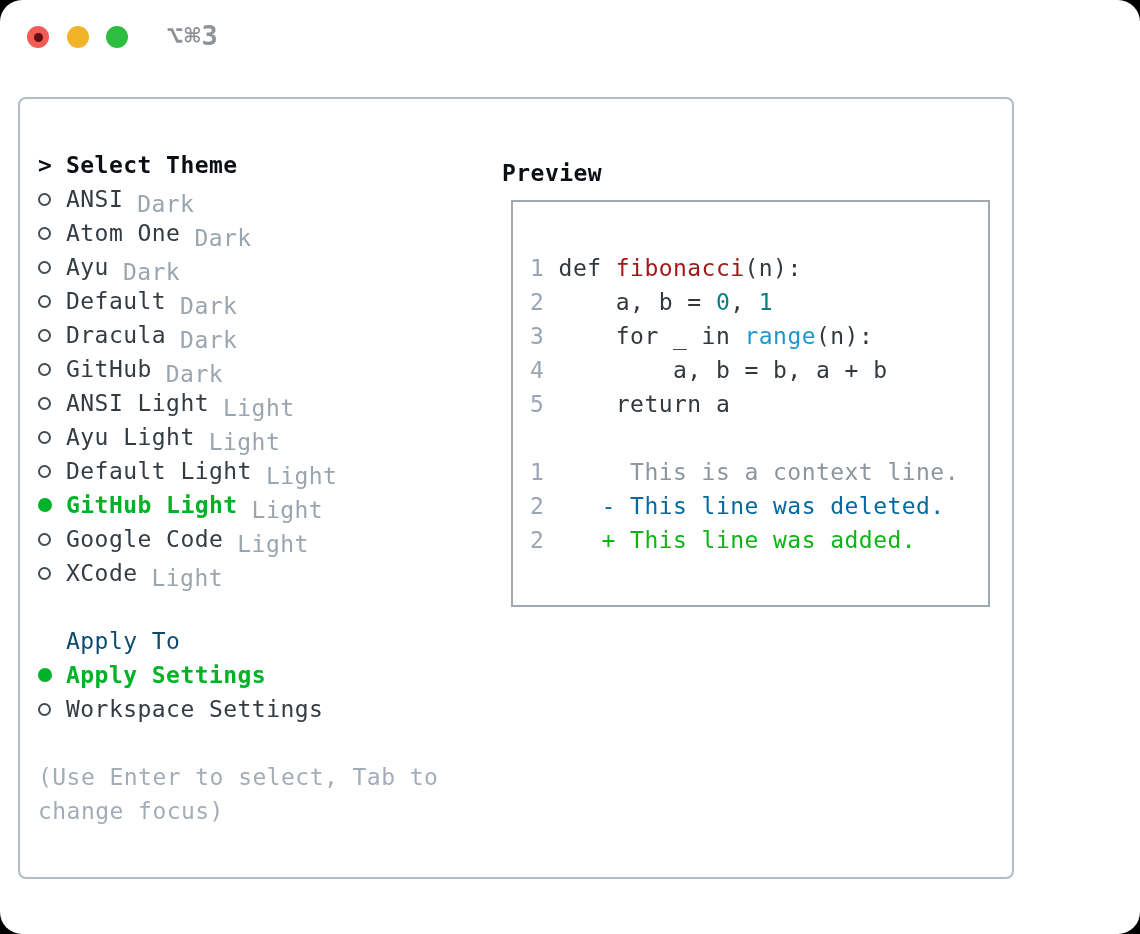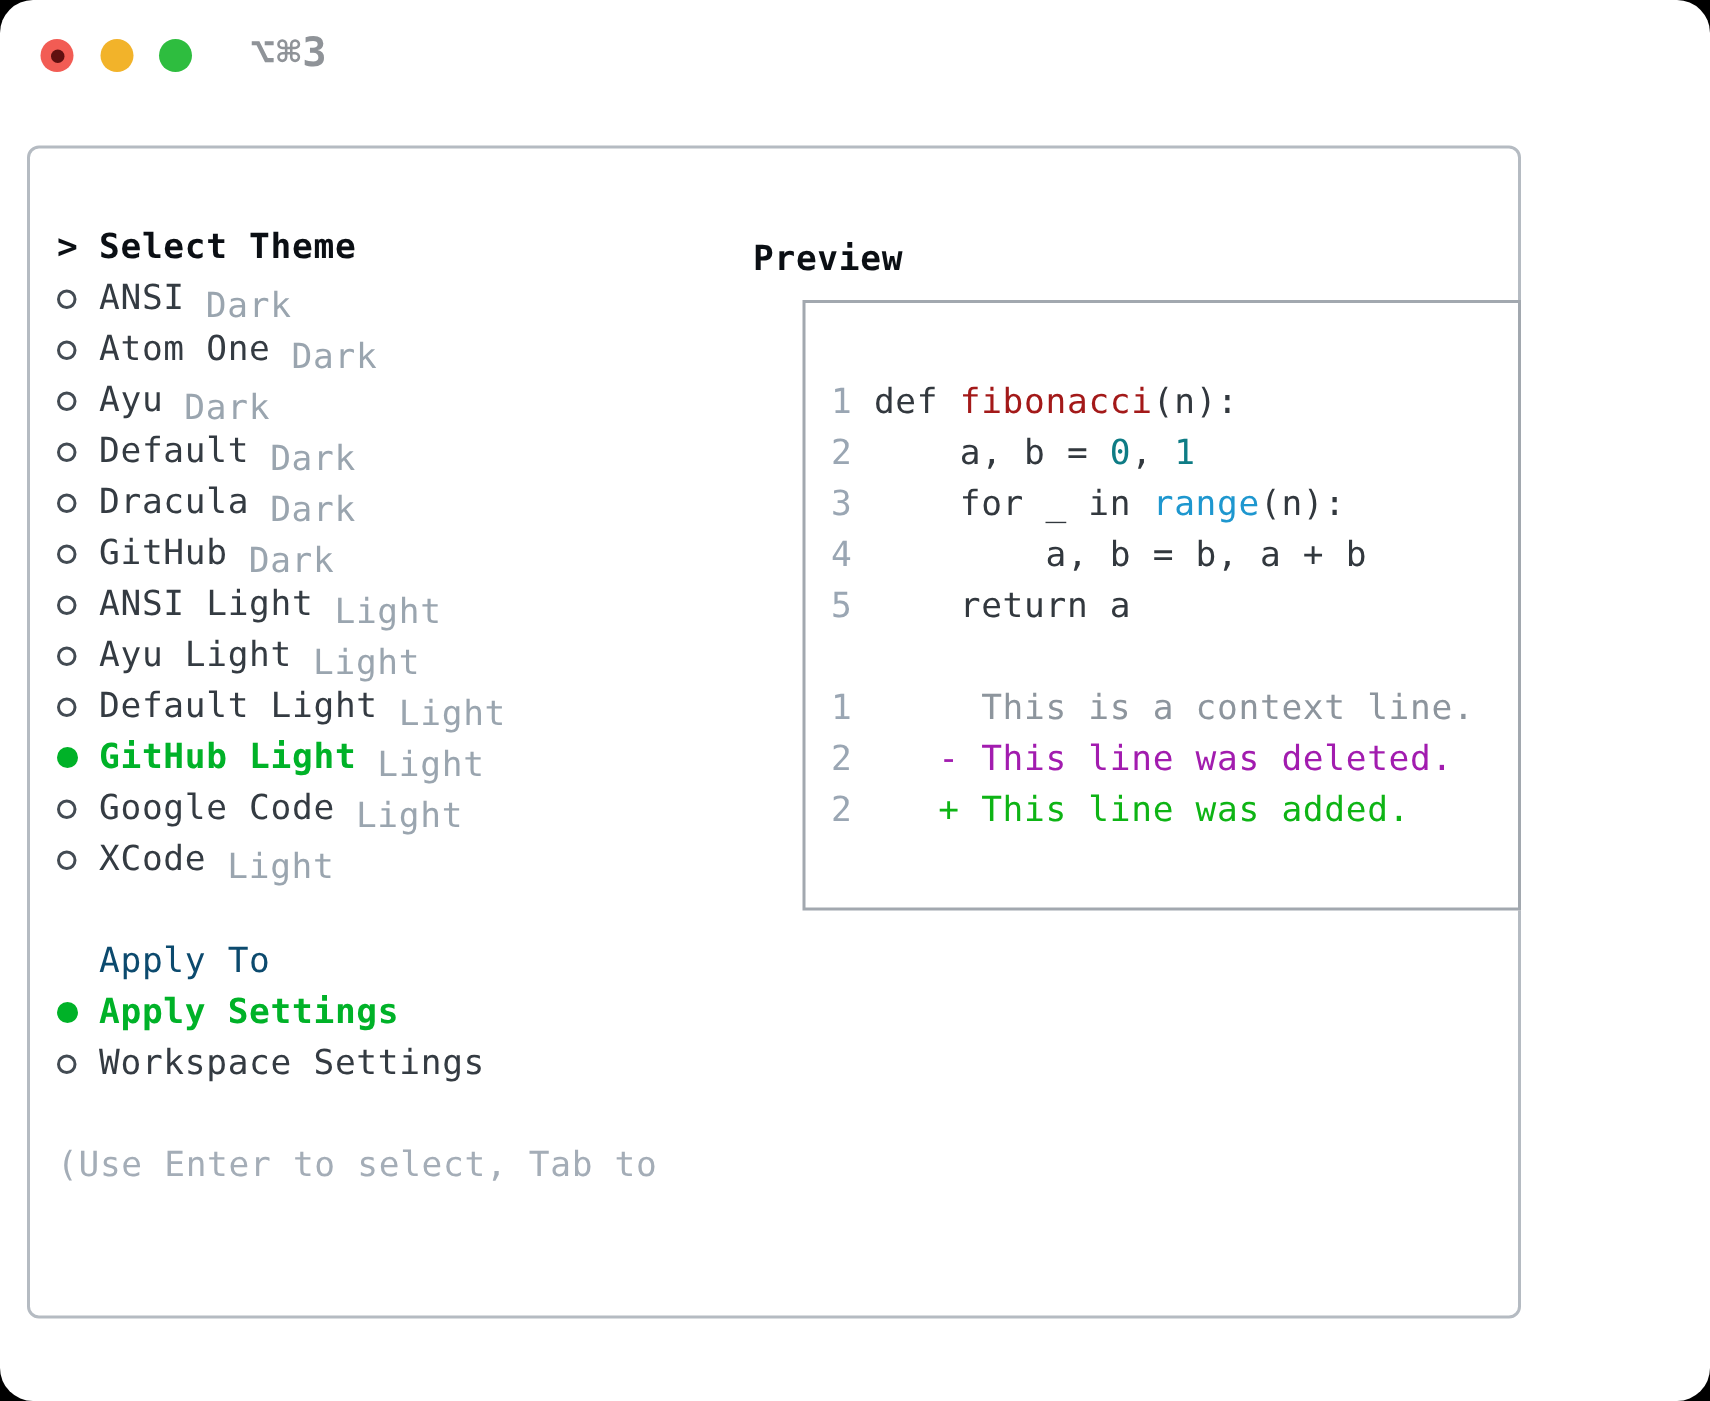--- a/index.html
+++ b/index.html
@@ -46,32 +46,32 @@
   }
   .bullet.sel{width:14px;height:14px;border:none;background:#00b228;margin-right:14px;}
   .tname{color:#343b42;}
   .theme-row.sel .tname{color:#00b228;font-weight:bold;}
   .ttag{color:#9aa5af;margin-left:14px;margin-top:10px;}
   .apply-header span{margin-left:28px;color:#0c4a6e;}
   .hint .row{color:#a4adb7;}
   
   .preview-header{position:absolute;left:482px;top:57px;font-weight:700;color:#0b0f14;}
   .preview-box{
-    position:absolute;left:515px;top:101px;width:479px;height:407px;
+    position:absolute;left:491px;top:101px;width:479px;height:407px;
     border:2px solid #a2a8af;box-sizing:border-box;background:#fff;overflow:hidden;
   }
   .pcode{margin:0;padding:49px 0 0 17px;}
   .pline{height:34px;white-space:pre;}
   .ln{color:#9aa6b3;}
   .tok-plain{color:#32383e;}
   .tok-func{color:#a31919;}
   .tok-num{color:#0e7c85;}
   .tok-builtin{color:#1e97cf;}
   .tok-ctx{color:#8d959d;}
-  .tok-del{color:#a21caf;}
+  .tok-del{color:#0369a1;}
   .tok-add{color:#0eb415;}
 </style>
 </head>
 <body>
 
 <div class="window">
 
   <div class="titlebar">
     <span class="tl red">
       <span class="dot"></span>
@@ -111,20 +111,21 @@
 
       <div id="apply-list">
           <div class="row theme-row sel"><span class="bullet sel"></span><span class="tname">Apply Settings</span></div>
           <div class="row theme-row"><span class="bullet"></span><span class="tname">Workspace Settings</span></div>
         </div>
 
       <div class="row"></div>
 
       <div class="hint">
         <div class="row">(Use Enter to select, Tab to</div>
+        <div class="row">change focus)</div>
       </div>
     </div>
 
     <div class="preview-header mono">Preview</div>
 
     <div class="preview-box">
       <pre class="pcode mono" id="preview-code"><div class="pline"><span class="ln">1</span><span class="tok-plain"> def </span><span class="tok-func">fibonacci</span><span class="tok-plain">(n):</span></div><div class="pline"><span class="ln">2</span><span class="tok-plain">     a, b = </span><span class="tok-num">0</span><span class="tok-plain">, </span><span class="tok-num">1</span></div><div class="pline"><span class="ln">3</span><span class="tok-plain">     for _ in </span><span class="tok-builtin">range</span><span class="tok-plain">(n):</span></div><div class="pline"><span class="ln">4</span><span class="tok-plain">         a, b = b, a + b</span></div><div class="pline"><span class="ln">5</span><span class="tok-plain">     return a</span></div><div class="pline"><span class="ln"></span></div><div class="pline"><span class="ln">1</span><span class="tok-ctx">      This is a context line.</span></div><div class="pline"><span class="ln">2</span><span class="tok-del">    - This line was deleted.</span></div><div class="pline"><span class="ln">2</span><span class="tok-add">    + This line was added.</span></div></pre>
     </div>
 
   </div>

